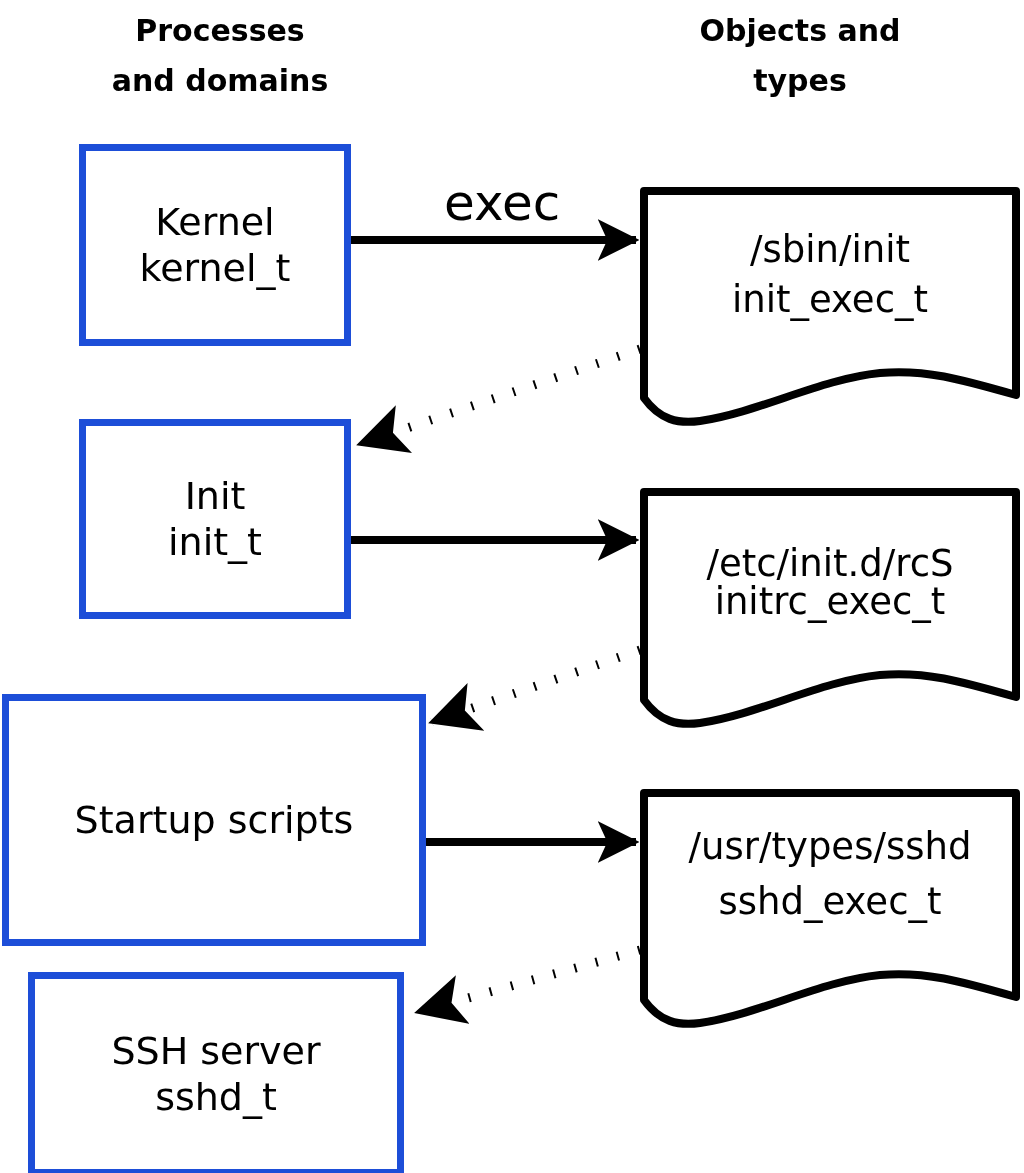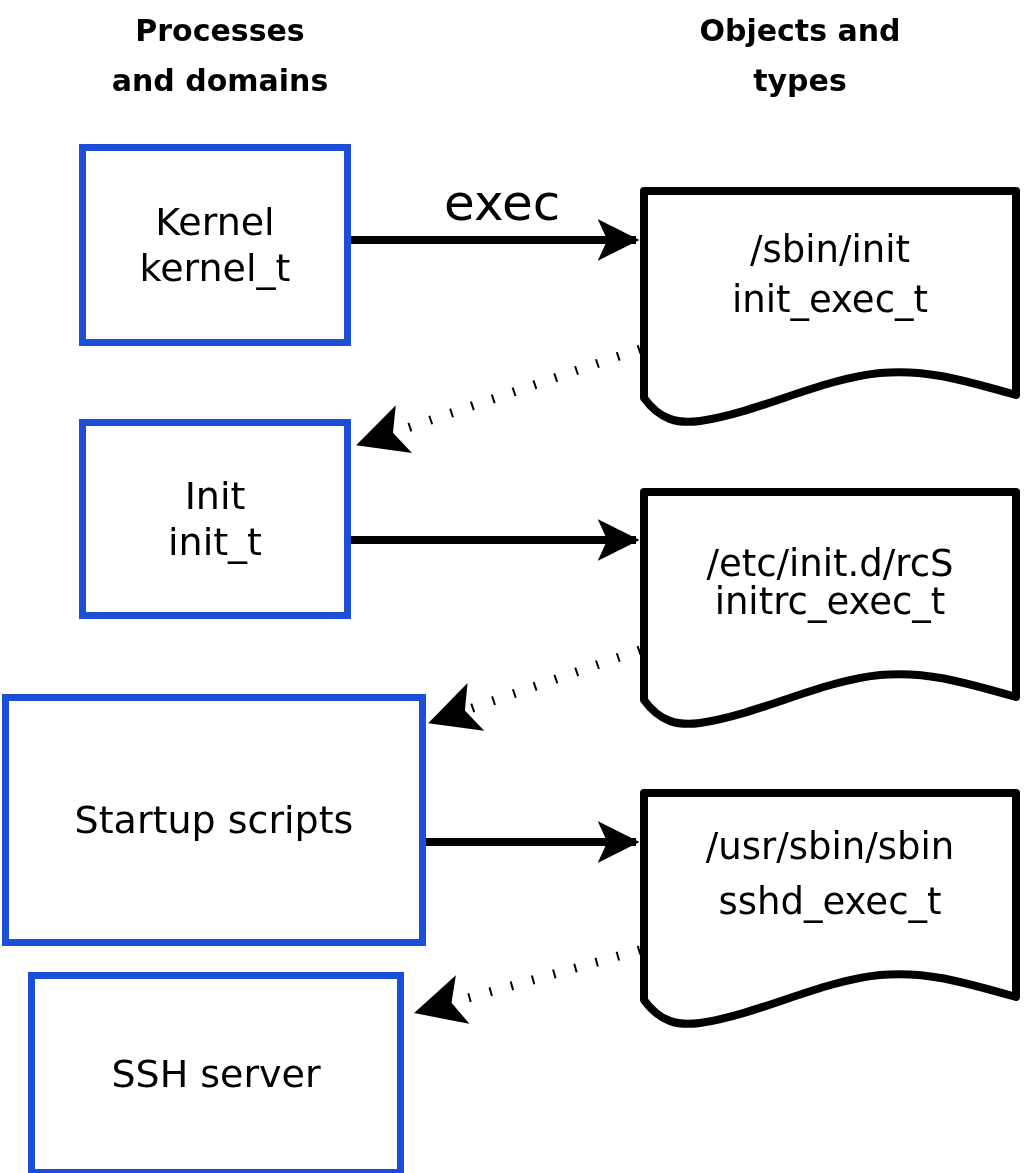--- a/index.html
+++ b/index.html
@@ -123,24 +123,25 @@
   <div class="proc-line">Init</div>
   <div class="proc-line">init_t</div>
 </div>
 
 <div class="proc-box" style="left:2px; top:694px; width:424px; height:252px;">
   <div class="proc-line">Startup scripts</div>
 </div>
 
 <div class="proc-box" style="left:28px; top:972px; width:376px; height:204px;">
   <div class="proc-line">SSH server</div>
+  <div class="proc-line">sshd_t</div>
 </div>
 
 <div class="doc-label" style="left:644px; top:225px; width:372px;">/sbin/init</div>
 <div class="doc-label" style="left:644px; top:275px; width:372px;text-align:center;">init_exec_t</div>
 
 <div class="doc-label" style="left:644px; top:539px; width:372px;">/etc/init.d/rcS</div>
 <div class="doc-label" style="left:644px; top:577px; width:372px;">initrc_exec_t</div>
 
-<div class="doc-label" style="left:644px; top:822px; width:372px;">/usr/sbin/sbin</div>
+<div class="doc-label" style="left:644px; top:822px; width:372px;">/usr/types/sshd</div>
 <div class="doc-label" style="left:644px; top:877px; width:372px;">sshd_exec_t</div>
 
 <div class="edge-label" style="left:444px; top:182px;">exec</div>
 
 </body></html>

